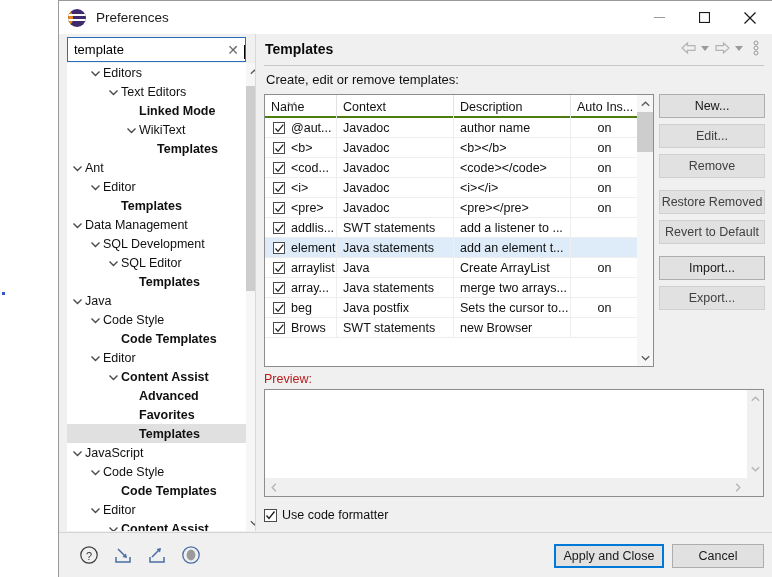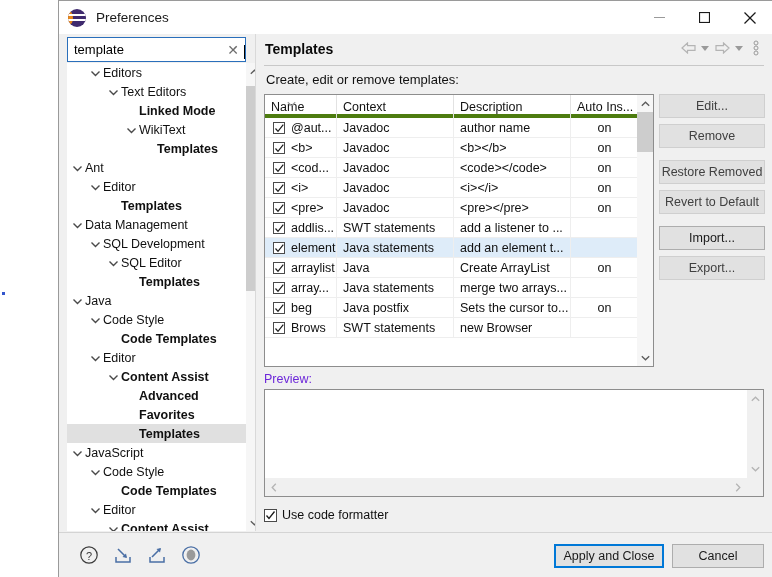--- a/index.html
+++ b/index.html
@@ -145,21 +145,21 @@
   
   .table-box {
     position: absolute; left: 8px; top: 60px;
     width: 390px; height: 273px;
     background: #ffffff;
     border: 1px solid #8d8d8d;
     overflow: hidden;
   }
   .thead {
     display: flex; height: 23px; background: #ffffff;
-    border-bottom: 4px solid #4d7c0f;
+    border-bottom: 2px solid #4d7c0f;
     position: relative;
   }
   .th {
     font-size: 12.5px; color: #101010; display: flex; align-items: center;
     padding-left: 6px; height: 23px; overflow: hidden; white-space: nowrap;
     border-right: 1px solid #e2e2e2;
   }
   .sort-chev {
     position: absolute; left: 22px; top: -2px;
   }
@@ -205,21 +205,21 @@
     width: 106px; height: 24px; border: 1px solid #adadad;
     background: #e1e1e1; font-size: 12.5px; color: #1a1a1a;
     display: flex; align-items: center; justify-content: center;
     margin-bottom: 6px;
   }
   .btn.disabled { color: #404040; background: #e1e1e1; border-color: #cfcfcf; }
   .btn.gap { margin-top: 12px; }
 
   
   .preview-label {
-    position: absolute; left: 8px; top: 338px; font-size: 12.5px; color: #6d28d9;
+    position: absolute; left: 8px; top: 338px; font-size: 12.5px; color: #b91c1c;
   }
   .preview-box {
     position: absolute; left: 8px; top: 355px; width: 500px; height: 108px;
     background: #f0f0f0; border: 1px solid #8d8d8d;
   }
   .preview-inner {
     position: absolute; left: 0; top: 0; width: 482px; height: 88px; background: #fff;
   }
   .preview-vscroll {
     position: absolute; right: 0; top: 0; width: 16px; height: 88px; background: #f0f0f0;
@@ -699,20 +699,21 @@
           <div class="thumb"></div>
           <div class="arrow-dn">
             <svg width="9" height="6" viewBox="0 0 9 6">
                 <polyline points="0.8,1.2 4.5,4.8 8.2,1.2" fill="none" stroke="#5b5b5b" stroke-width="1.3"></polyline>
               </svg>
           </div>
         </div>
       </div>
 
       <div class="side-btns" id="side-btns">
+          <div class="btn">New...</div>
           <div class="btn disabled">Edit...</div>
           <div class="btn disabled">Remove</div>
           <div class="btn disabled gap">Restore Removed</div>
           <div class="btn disabled">Revert to Default</div>
           <div class="btn gap">Import...</div>
           <div class="btn disabled">Export...</div>
         </div>
 
       <div class="preview-label">Preview:</div>
       <div class="preview-box">

